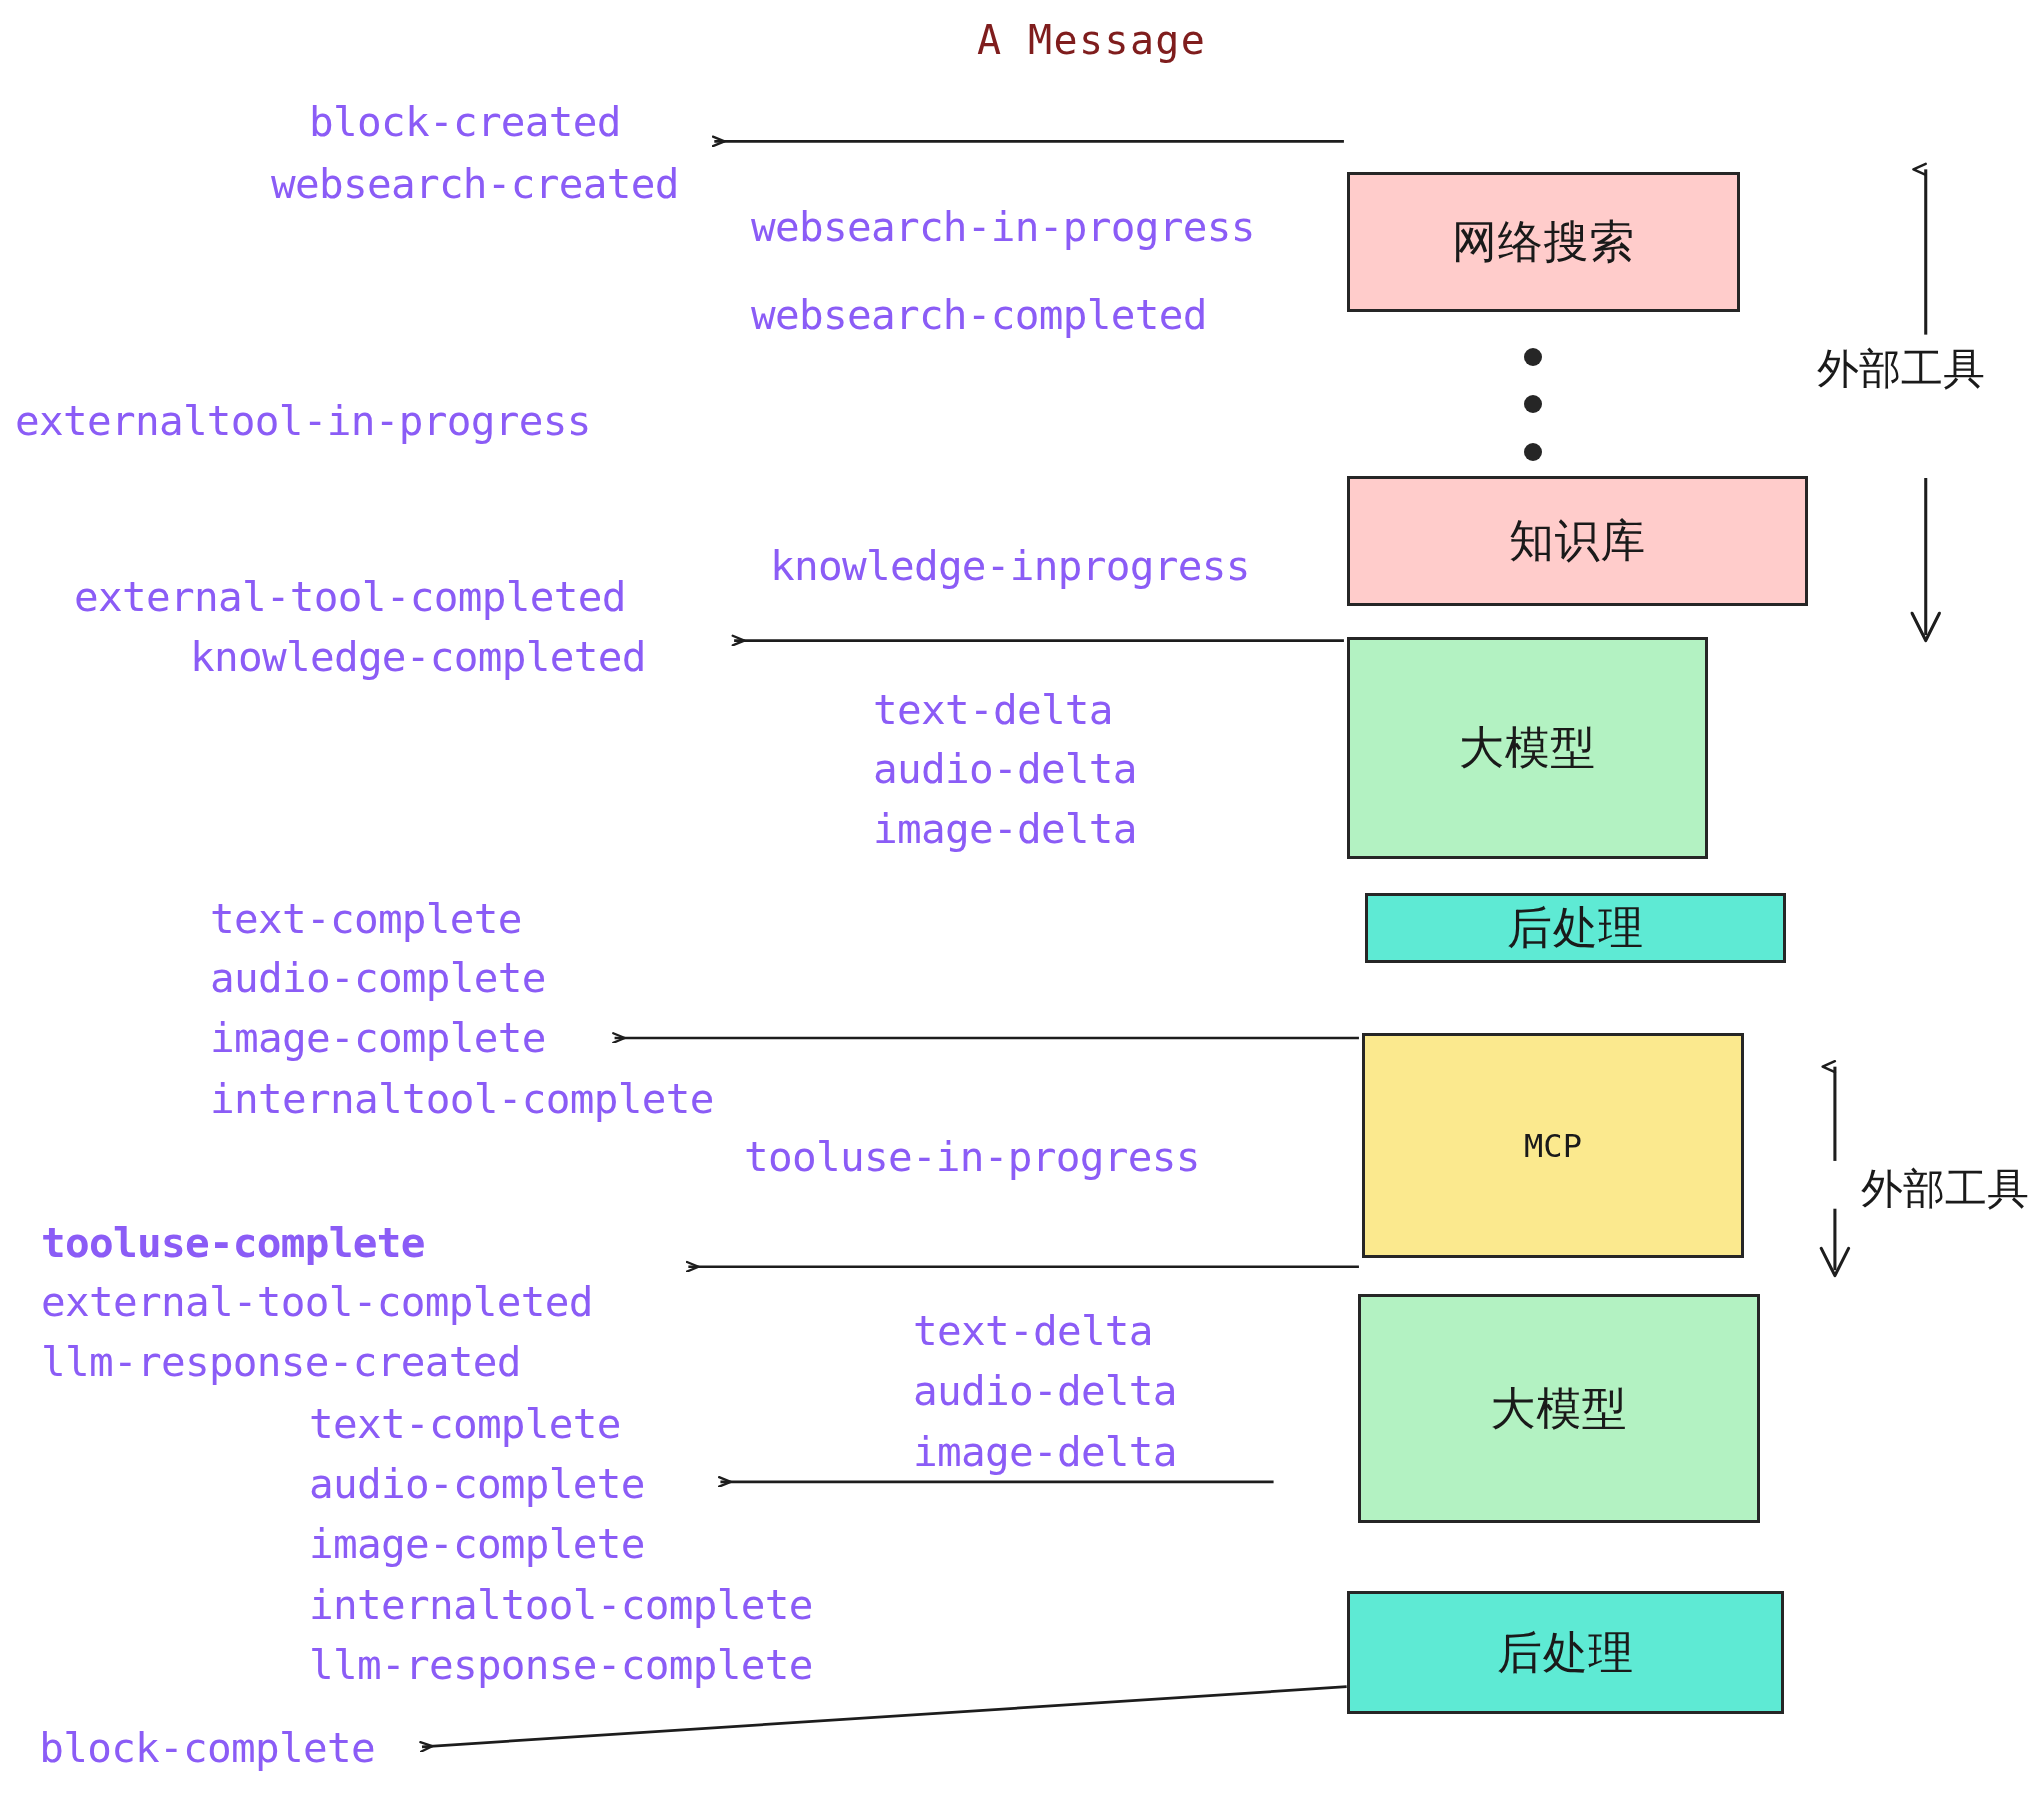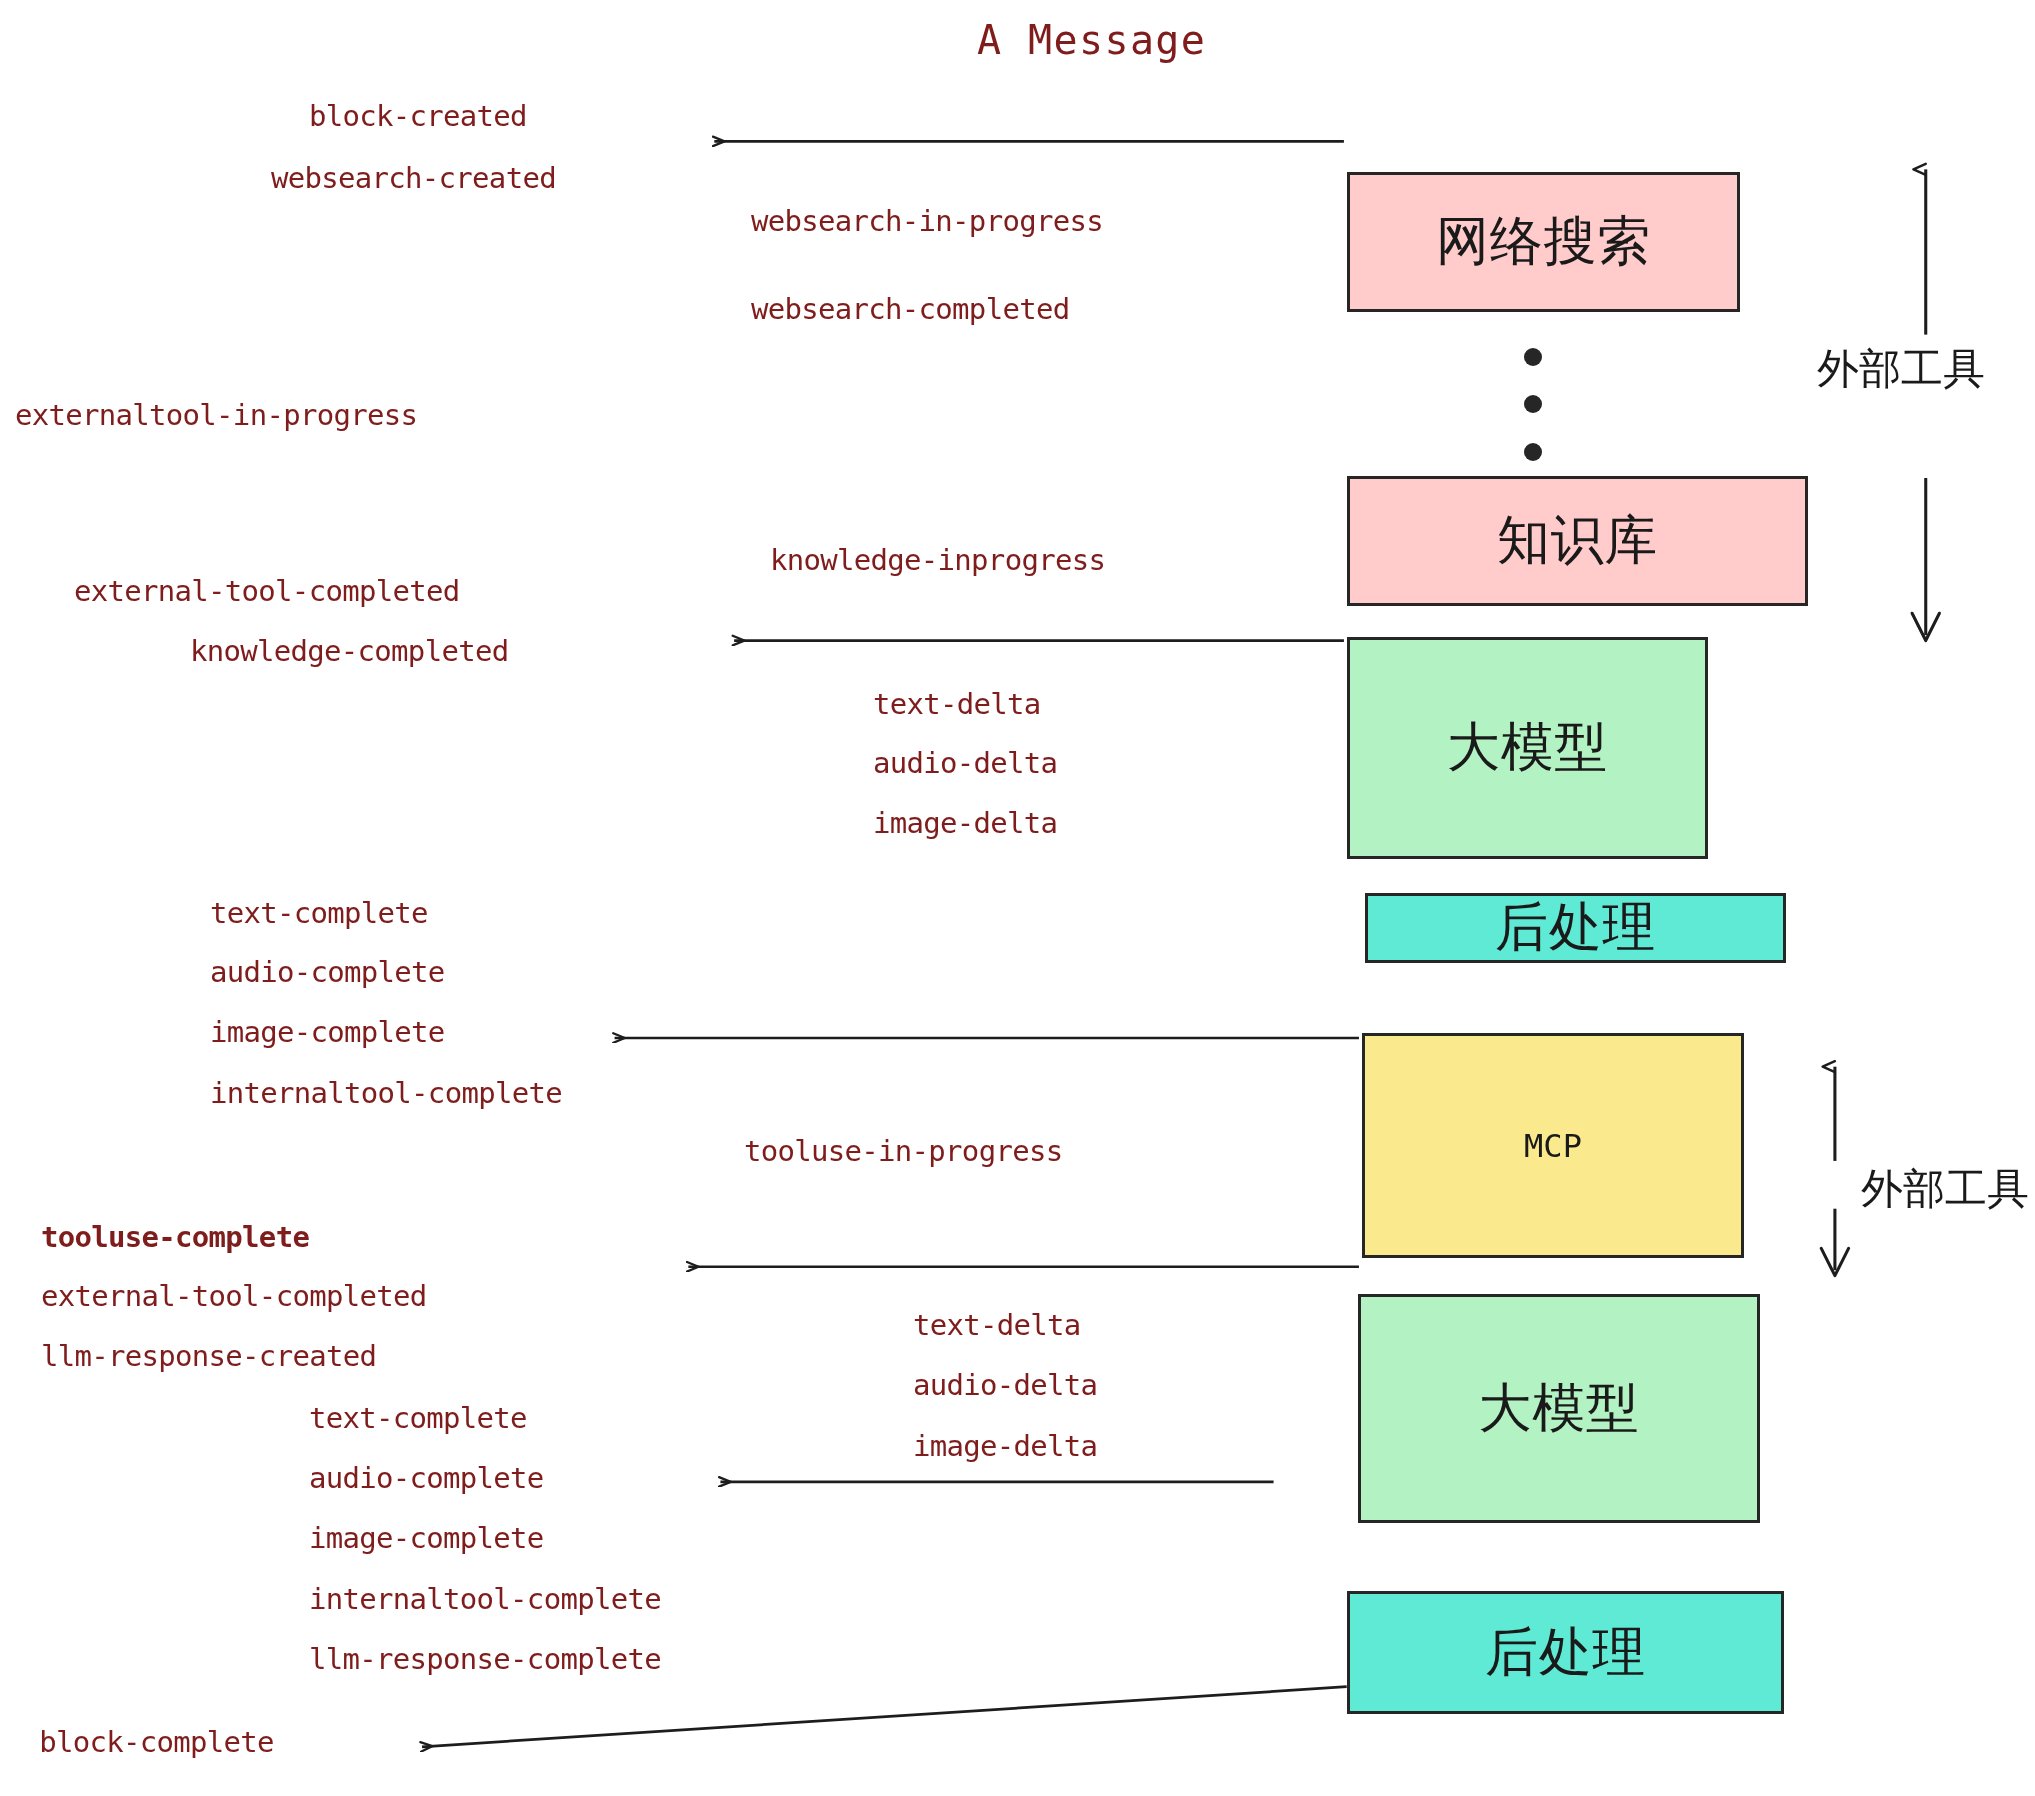--- a/index.html
+++ b/index.html
@@ -18,23 +18,23 @@
     position:absolute;
     left:0;top:0;
     width:2035px;height:1796px;
     pointer-events:none;
   }
   
   .lbl{
     position:absolute;
     white-space:nowrap;
     font-family:"DejaVu Sans Mono","Liberation Mono",monospace;
-    font-size:29px;
+    font-size:41px;
     line-height:1;
-    color:#7f1d1d;
+    color:#8b5cf6;
     letter-spacing:-0.7px;
   }
   .title{
     position:absolute;
     white-space:nowrap;
     font-family:"DejaVu Sans Mono","Liberation Mono",monospace;
     font-size:40px;
     color:#7f1d1d;
     letter-spacing:1.4px;
   }
@@ -42,21 +42,21 @@
   .box{
     position:absolute;
     box-sizing:border-box;
     border:3.4px solid #262626;
     display:flex;
     align-items:center;
     justify-content:center;
   }
   .box span{
     font-family:Liberation Serif, serif;
-    font-size:53px;
+    font-size:45px;
     color:#1a1a1a;
     letter-spacing:0.7px;
   }
   .box.mcp span{
     font-family:"DejaVu Sans Mono","Liberation Mono",monospace;
     font-size:32px;
     letter-spacing:0px;
   }
   .box-pink{background:#ffcccb;}
   .box-green{background:#b3f2c2;}

